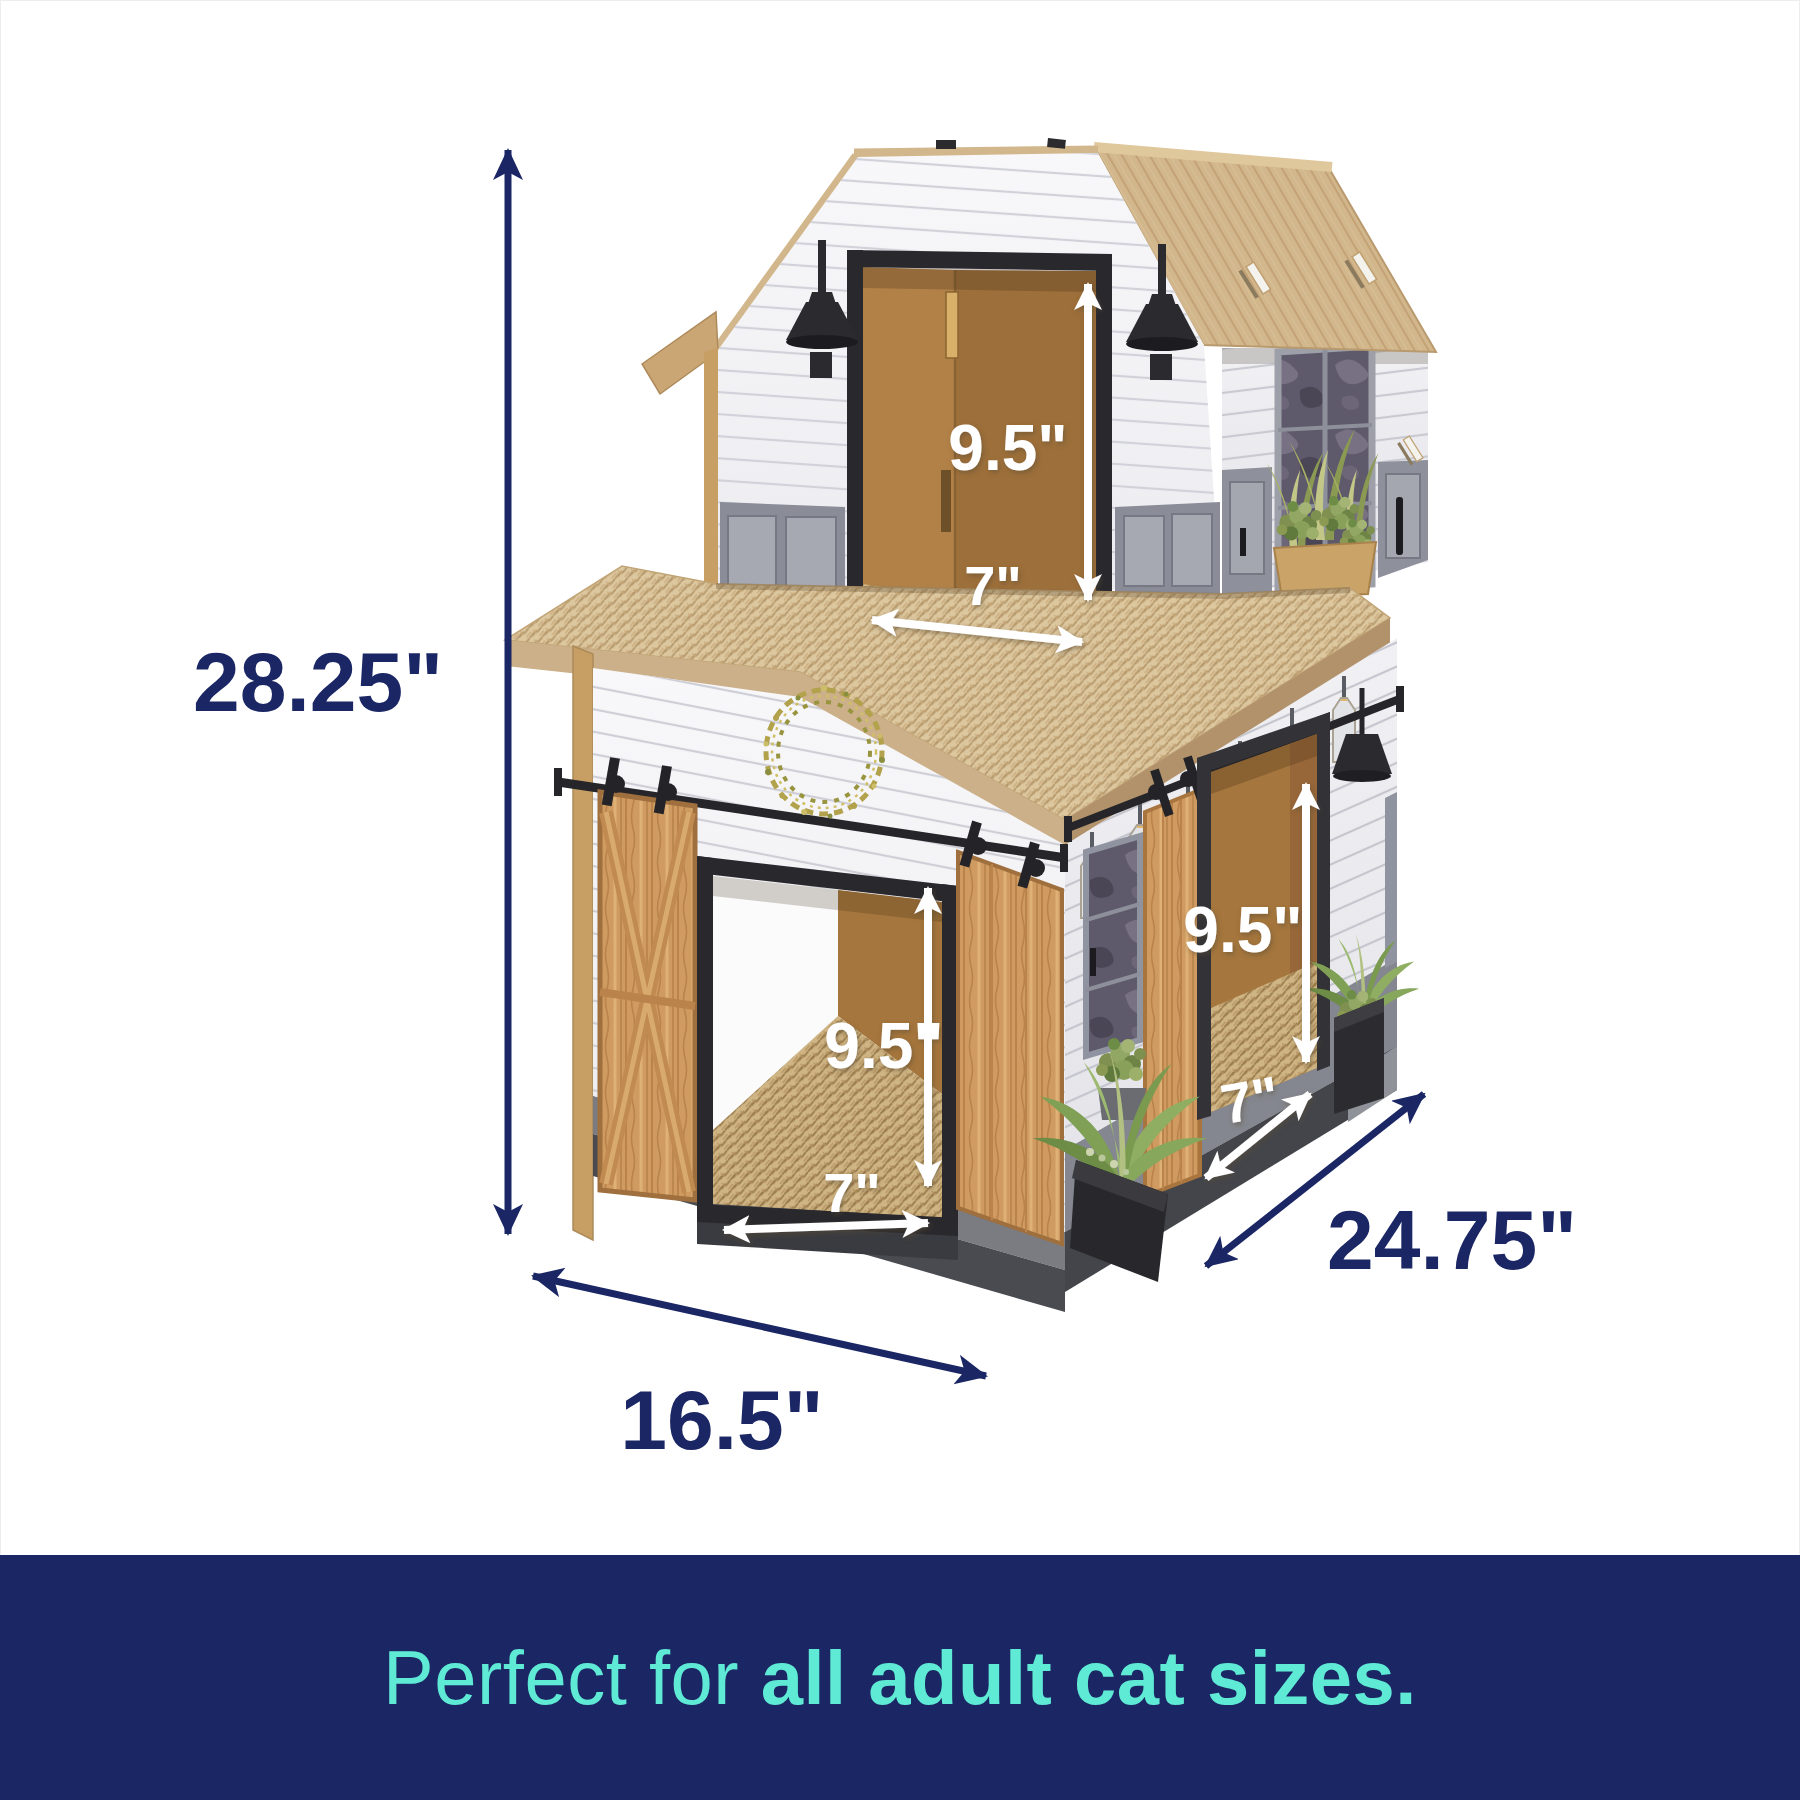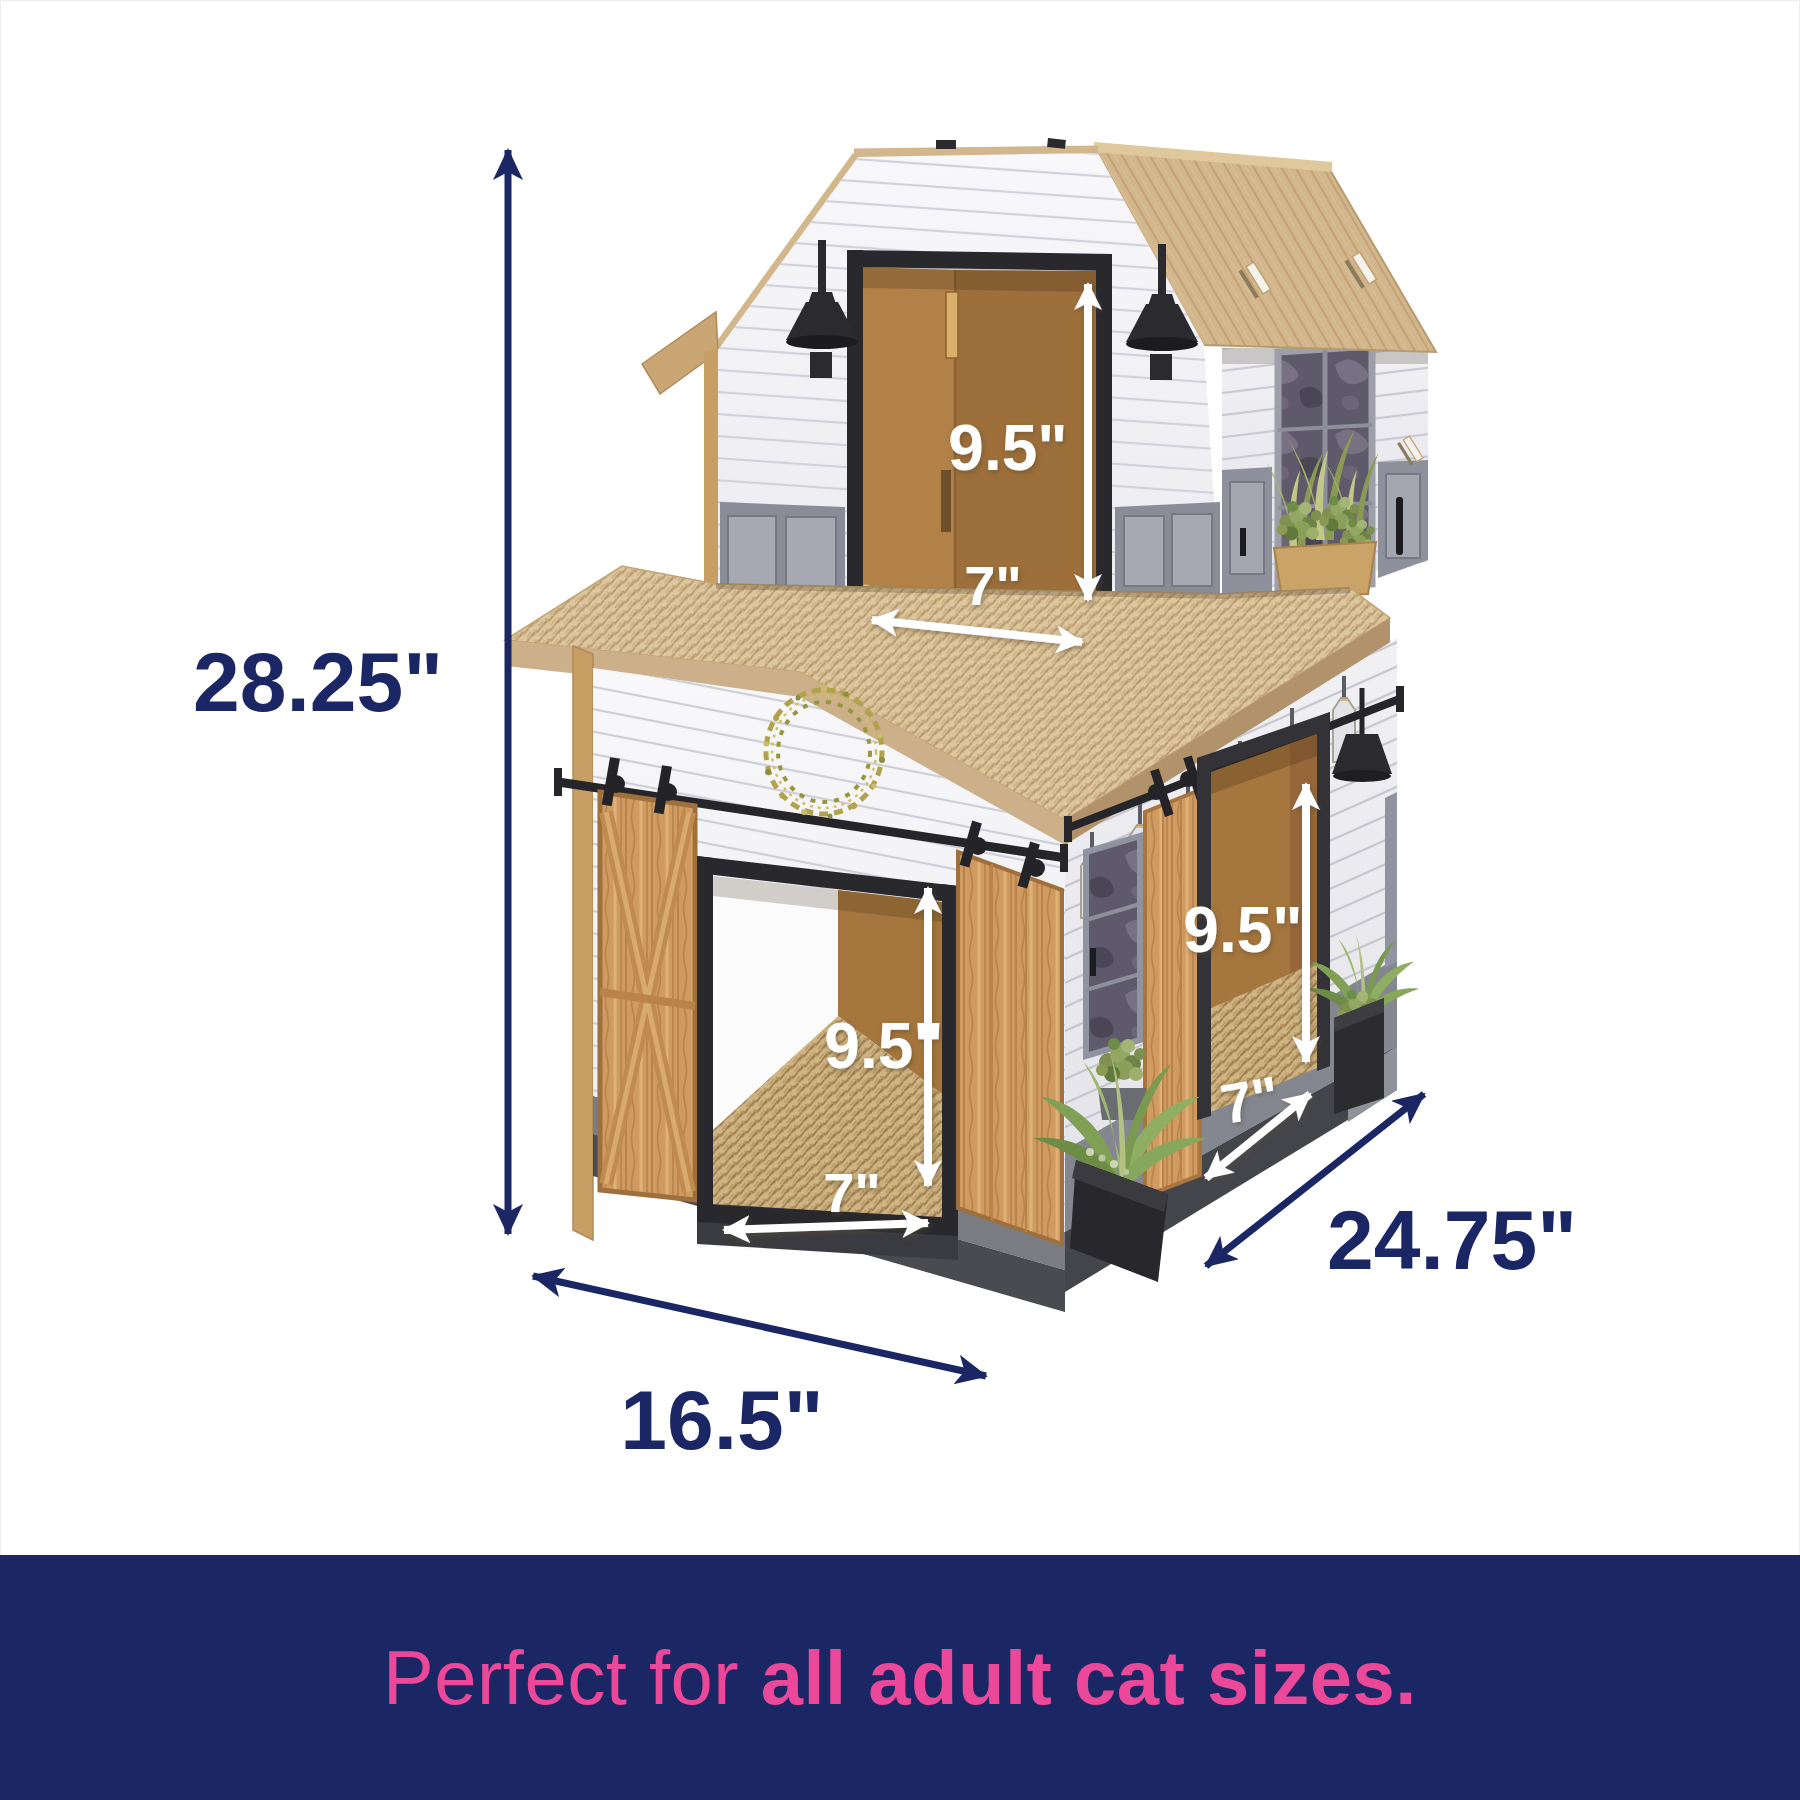--- a/index.html
+++ b/index.html
@@ -1,21 +1,21 @@
 <!DOCTYPE html>
 <html><head>
 <meta charset="utf-8">
 <style>
   html,body{margin:0;padding:0;background:#fff;}
   .stage{position:relative;width:1800px;height:1800px;background:#ffffff;overflow:hidden;
          font-family:"Liberation Sans", sans-serif; box-shadow:inset 0 0 0 1px #ededed;}
   .art{position:absolute;left:0;top:0;width:1800px;height:1800px;}
   .band{position:absolute;left:0;bottom:0;width:1800px;height:245px;background:#1b2765;
         display:flex;align-items:center;justify-content:center;}
-  .band p{margin:0;color:#ec4899;font-size:76px;font-weight:400;letter-spacing:0.5px;}
+  .band p{margin:0;color:#5eead4;font-size:76px;font-weight:400;letter-spacing:0.5px;}
   .band strong{font-weight:700;}
   text{font-family:"Liberation Sans", sans-serif;}
   .dimNavy{fill:#1b2765;font-weight:700;font-size:84px;}
   .dimWhiteBig{fill:#ffffff;font-weight:700;font-size:64px;}
   .dimWhiteSm{fill:#ffffff;font-weight:700;font-size:56px;}
 </style>
 </head>
 <body>
 
 <div class="stage">

